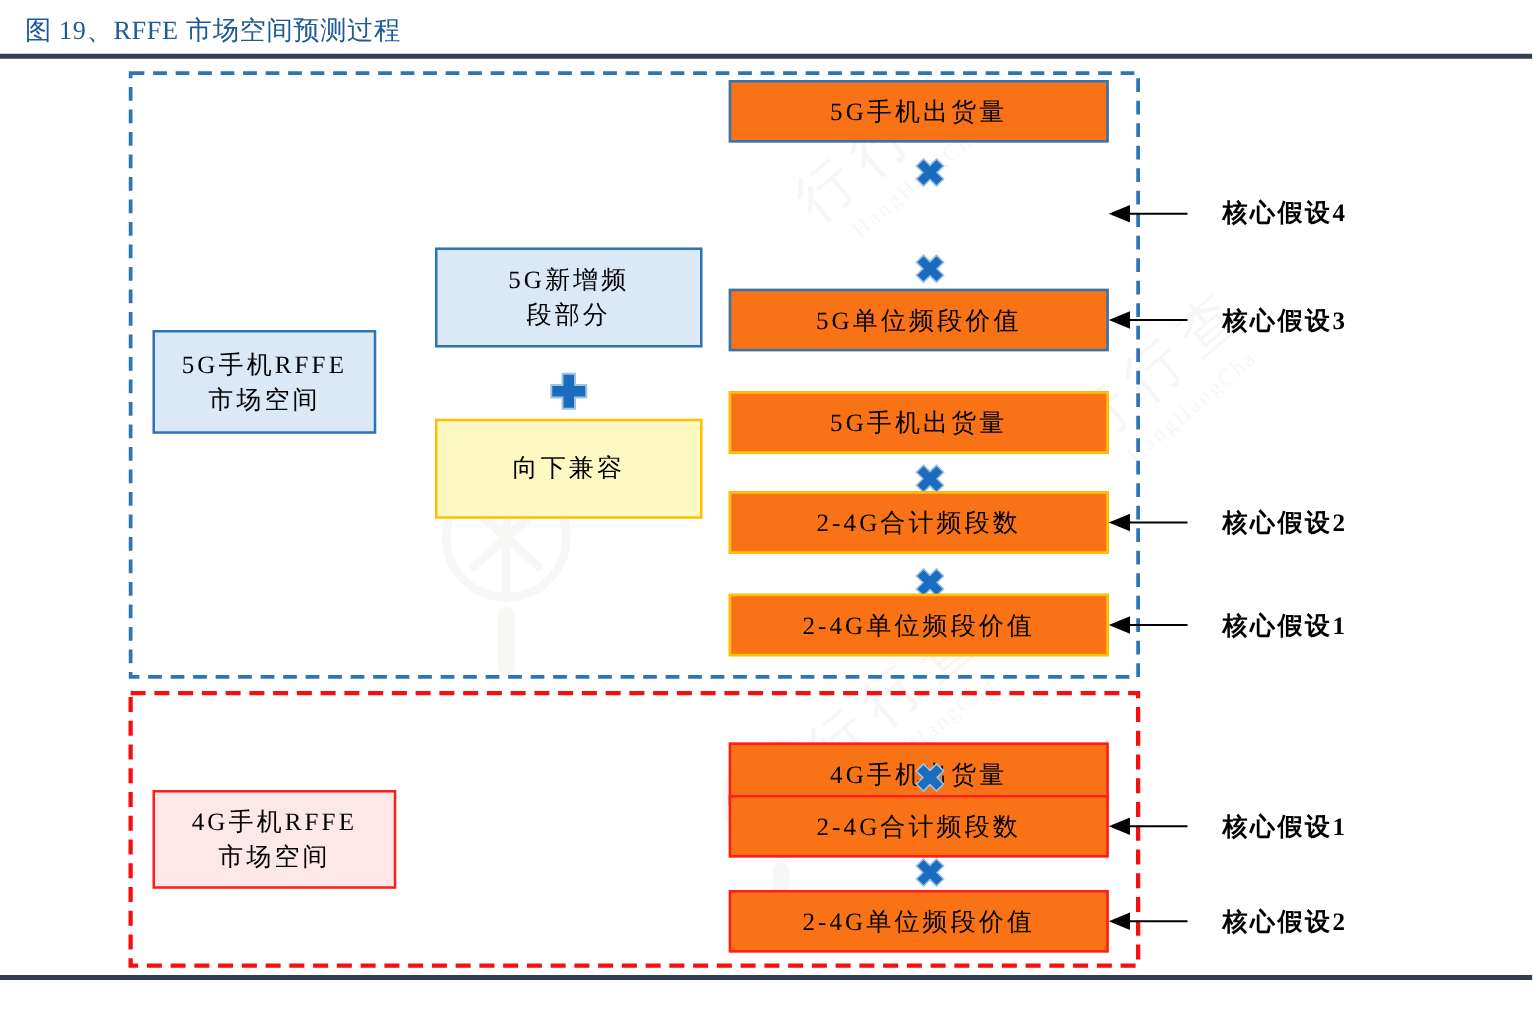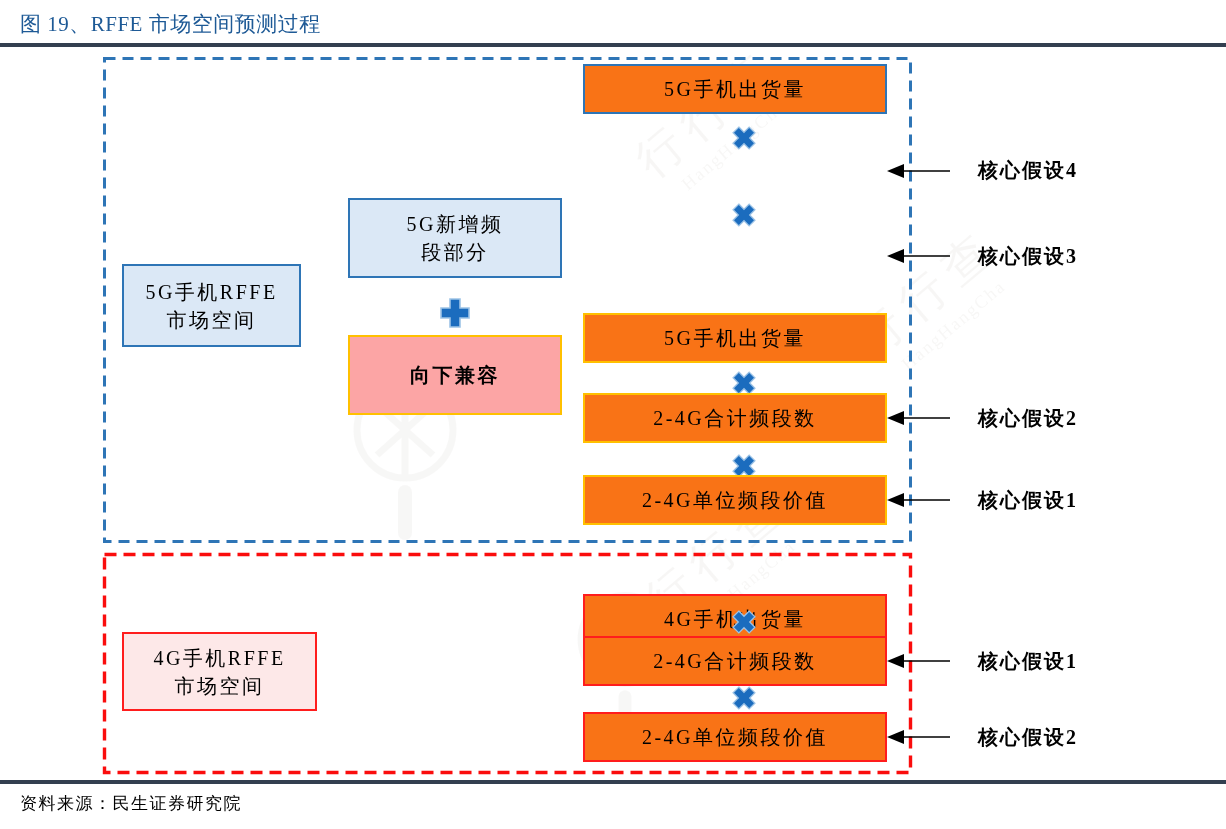--- a/index.html
+++ b/index.html
@@ -16,21 +16,21 @@
   .pbox{position:absolute;box-sizing:border-box;width:304px;height:50px;background:#f97316;
         display:flex;align-items:center;justify-content:center;font-size:20px;
         letter-spacing:2.5px;white-space:nowrap;}
   .pbox.b{border:2px solid #2E75B6;}
   .pbox.y{border:2px solid #FFC000;}
   .pbox.r{border:2px solid #FF1D1D;}
   .fbox{position:absolute;box-sizing:border-box;display:flex;flex-direction:column;
         align-items:center;justify-content:center;font-size:20px;letter-spacing:2.5px;
         line-height:1.4;text-align:center;white-space:nowrap;}
   .fbox.fill-blue{background:#DBE8F6;border:2px solid #2E75B6;text-align:right;}
-  .fbox.fill-yellow{background:#fca5a5;border:2px solid #FFC000;font-weight:bold;}
+  .fbox.fill-yellow{background:#fef9c3;border:2px solid #FFC000;}
   .fbox.fill-red{background:#FDE8E8;border:2px solid #FF1D1D;}
   .op{position:absolute;}
   .op-fill{fill:#1B6CBE;stroke:#9DC3E6;stroke-width:1.6;}
   .arrow{position:absolute;}
   .assume{position:absolute;font-size:20px;font-weight:bold;letter-spacing:2px;
           white-space:nowrap;}
   .source{position:absolute;left:20px;top:792px;font-size:17px;letter-spacing:1.5px;}
   .wm{position:absolute;display:flex;flex-direction:column;align-items:center;
       color:#867d6e;opacity:.06;pointer-events:none;transform:rotate(-40deg);}
   .wm-cn{font-size:46px;letter-spacing:10px;}
@@ -94,20 +94,21 @@
     <span>向下兼容</span>
   </div>
 
   <div class="pbox b" style="left:583px;top:64px">5G手机出货量</div>
   <svg class="op" style="left:731px;top:125px" width="26" height="26" viewBox="-16 -16 32 32">
     <polygon class="op-fill" transform="rotate(45)" points="-14,-5 -5,-5 -5,-14 5,-14 5,-5 14,-5 14,5 5,5 5,14 -5,14 -5,5 -14,5"></polygon>
   </svg>
   <svg class="op" style="left:731px;top:202px" width="26" height="26" viewBox="-16 -16 32 32">
     <polygon class="op-fill" transform="rotate(45)" points="-14,-5 -5,-5 -5,-14 5,-14 5,-5 14,-5 14,5 5,5 5,14 -5,14 -5,5 -14,5"></polygon>
   </svg>
+  <div class="pbox b" style="left:583px;top:231px">5G单位频段价值</div>
 
   <div class="pbox y" style="left:583px;top:313px">5G手机出货量</div>
   <svg class="op" style="left:731px;top:370px" width="26" height="26" viewBox="-16 -16 32 32">
     <polygon class="op-fill" transform="rotate(45)" points="-14,-5 -5,-5 -5,-14 5,-14 5,-5 14,-5 14,5 5,5 5,14 -5,14 -5,5 -14,5"></polygon>
   </svg>
   <div class="pbox y" style="left:583px;top:393px">2-4G合计频段数</div>
   <svg class="op" style="left:731px;top:453px" width="26" height="26" viewBox="-16 -16 32 32">
     <polygon class="op-fill" transform="rotate(45)" points="-14,-5 -5,-5 -5,-14 5,-14 5,-5 14,-5 14,5 5,5 5,14 -5,14 -5,5 -14,5"></polygon>
   </svg>
   <div class="pbox y" style="left:583px;top:475px">2-4G单位频段价值</div>
@@ -148,15 +149,14 @@
     </svg>
 
   <div class="assume" style="left:978px;top:157px">核心假设4</div>
   <div class="assume" style="left:978px;top:243px">核心假设3</div>
   <div class="assume" style="left:978px;top:405px">核心假设2</div>
   <div class="assume" style="left:978px;top:487px">核心假设1</div>
   <div class="assume" style="left:978px;top:648px">核心假设1</div>
   <div class="assume" style="left:978px;top:724px">核心假设2</div>
 
   <div class="rule rule-bottom"></div>
-  <div class="source">资料来源：民生证券研究院</div>
 
 </div>
 
 </body></html>

